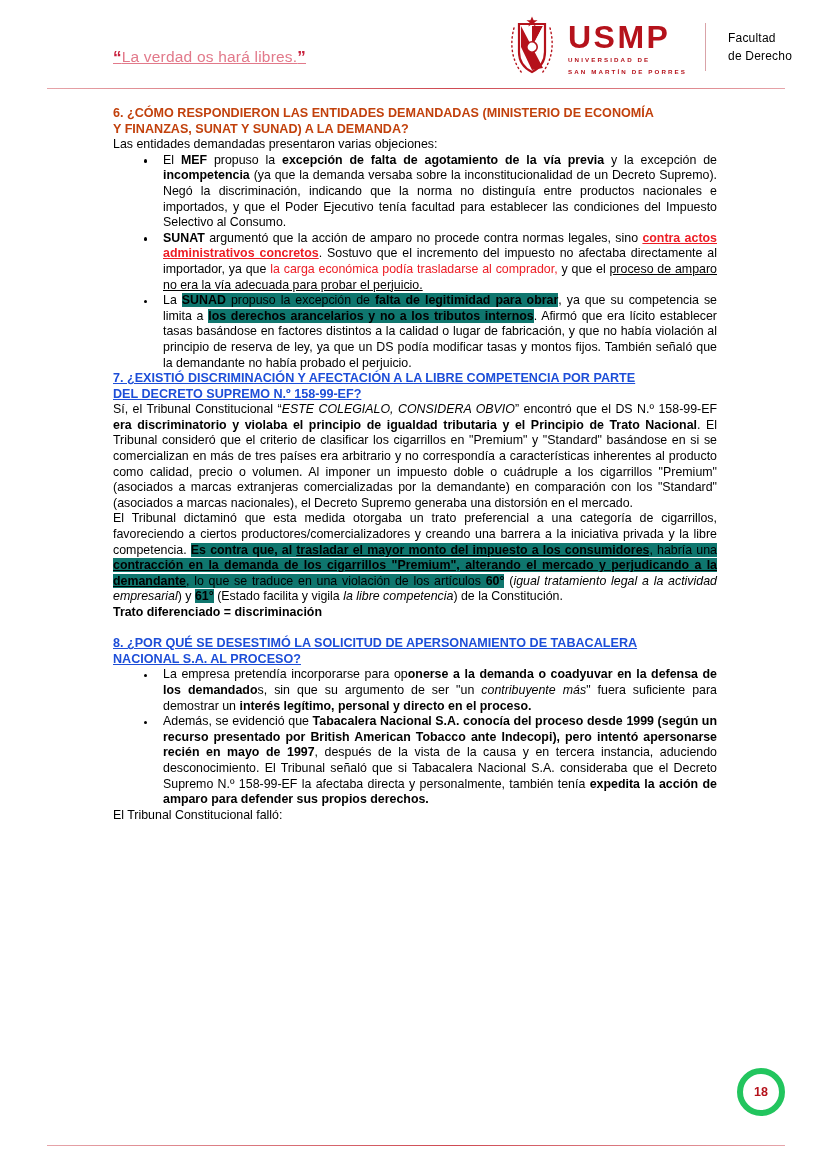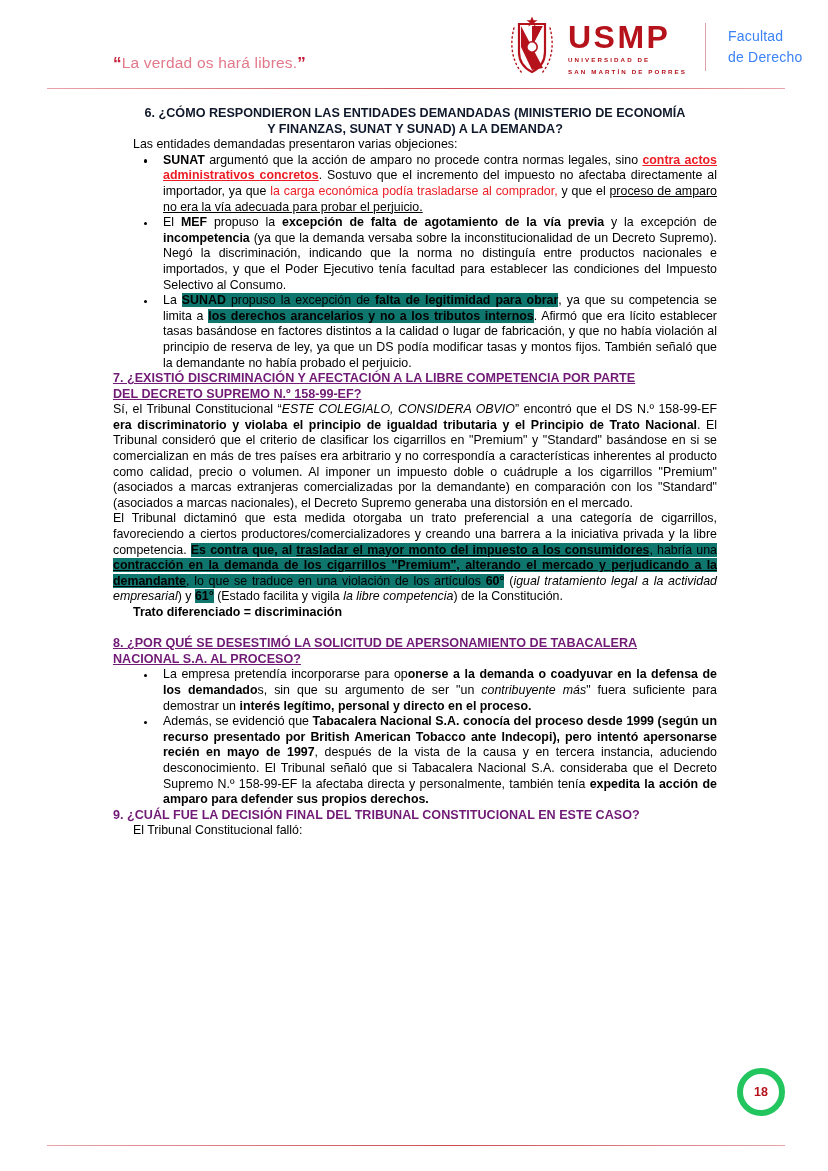--- a/index.html
+++ b/index.html
@@ -20,25 +20,26 @@
   .page-header {
     position: absolute;
     left: 0;
     top: 0;
     width: 828px;
     height: 92px;
   }
   .header-quote {
     position: absolute;
     left: 113px;
-    top: 54px;
+    top: 48px;
     font-size: 15.5px;
     color: #e2798a;
     letter-spacing: 0.2px;
     white-space: nowrap;
+    text-decoration: underline;
   }
   .header-quote .qmark {
     color: #c8203c;
     font-weight: bold;
     font-size: 17px;
     vertical-align: -1px;
   }
 
   .header-brand {
     position: absolute;
@@ -76,22 +77,22 @@
     line-height: 1.45;
     font-weight: bold;
   }
   .brand-divider {
     width: 1px;
     height: 48px;
     background: #d9a3a8;
     margin: 0 13px 0 9px;
   }
   .faculty {
-    font-size: 14px;
-    color: #3b82f6;
+    font-size: 12px;
+    color: #000000;
     line-height: 1.5;
     letter-spacing: 0.2px;
   }
 
   .rule-top {
     position: absolute;
     left: 47px;
     top: 88px;
     width: 738px;
     height: 1.4px;
@@ -116,30 +117,30 @@
     line-height: 15.6px;
   }
 
   h2.qheading {
     font-size: 12.6px;
     font-weight: bold;
     margin: 0;
     line-height: 15.6px;
     text-align: left;
   }
-  h2.qheading.red   { color: #0f172a; text-align: center; }
-  h2.qheading.black { color: #701a75; }
+  h2.qheading.red   { color: #c2410c; }
+  h2.qheading.black { color: #1d4ed8; }
   h2.qheading.underlined { text-decoration: underline; }
 
   p.para {
     margin: 0;
     text-align: justify;
     line-height: 15.6px;
   }
-  p.para.plain { text-align: left; margin-left: 20px; }
+  p.para.plain { text-align: left; }
 
   ul.bullets {
     list-style: none;
     margin: 0;
     padding: 0;
   }
   ul.bullets > li {
     position: relative;
     margin: 0 0 0 0;
     padding-left: 50px;
@@ -230,31 +231,31 @@
 <div class="rule-top"></div>
 
 <div class="content">
 
   <h2 class="qheading red">6. ¿CÓMO RESPONDIERON LAS ENTIDADES DEMANDADAS (MINISTERIO DE ECONOMÍA</h2>
   <h2 class="qheading red">Y FINANZAS, SUNAT Y SUNAD) A LA DEMANDA?</h2>
   <p class="para plain">Las entidades demandadas presentaron varias objeciones:</p>
 
   <ul class="bullets">
     <li>
-      <b>SUNAT</b> argumentó que la acción de amparo no procede contra normas legales, sino
-      <b class="red u">contra actos administrativos concretos</b>. Sostuvo que el incremento del impuesto no
-      afectaba directamente al importador, ya que <span class="red">la carga económica podía trasladarse al
-      comprador,</span> y que el <span class="u">proceso de amparo no era la vía adecuada para probar el perjuicio.</span>
-    </li>
-    <li>
       El <b>MEF</b> propuso la <b>excepción de falta de agotamiento de la vía previa</b> y la excepción
       de <b>incompetencia</b> (ya que la demanda versaba sobre la inconstitucionalidad de un
       Decreto Supremo). Negó la discriminación, indicando que la norma no distinguía entre
       productos nacionales e importados, y que el Poder Ejecutivo tenía facultad para
       establecer las condiciones del Impuesto Selectivo al Consumo.
+    </li>
+    <li>
+      <b>SUNAT</b> argumentó que la acción de amparo no procede contra normas legales, sino
+      <b class="red u">contra actos administrativos concretos</b>. Sostuvo que el incremento del impuesto no
+      afectaba directamente al importador, ya que <span class="red">la carga económica podía trasladarse al
+      comprador,</span> y que el <span class="u">proceso de amparo no era la vía adecuada para probar el perjuicio.</span>
     </li>
     <li>
       La <b class="hl">SUNAD</b><span class="hl"> propuso la excepción de </span><b class="hl">falta de legitimidad para obrar</b>, ya que su
       competencia se limita a <b class="hl">los derechos arancelarios y no a los tributos internos</b>. Afirmó
       que era lícito establecer tasas basándose en factores distintos a la calidad o lugar de
       fabricación, y que no había violación al principio de reserva de ley, ya que un DS podía
       modificar tasas y montos fijos. También señaló que la demandante no había probado el
       perjuicio.
     </li>
   </ul>
@@ -300,20 +301,19 @@
       Además, se evidenció que <b>Tabacalera Nacional S.A. conocía del proceso desde 1999
       (según un recurso presentado por British American Tobacco ante Indecopi), pero
       intentó apersonarse recién en mayo de 1997</b>, después de la vista de la causa y en
       tercera instancia, aduciendo desconocimiento. El Tribunal señaló que si Tabacalera
       Nacional S.A. consideraba que el Decreto Supremo N.º 158-99-EF la afectaba directa y
       personalmente, también tenía <b>expedita la acción de amparo para defender sus propios
       derechos.</b>
     </li>
   </ul>
 
-  <h2 class="qheading black">9. ¿CUÁL FUE LA DECISIÓN FINAL DEL TRIBUNAL CONSTITUCIONAL EN ESTE CASO?</h2>
   <p class="para plain">El Tribunal Constitucional falló:</p>
 </div>
 
 <div class="page-number">
   <span>18</span>
 </div>
 <div class="rule-bottom"></div>
 
 </body></html>

